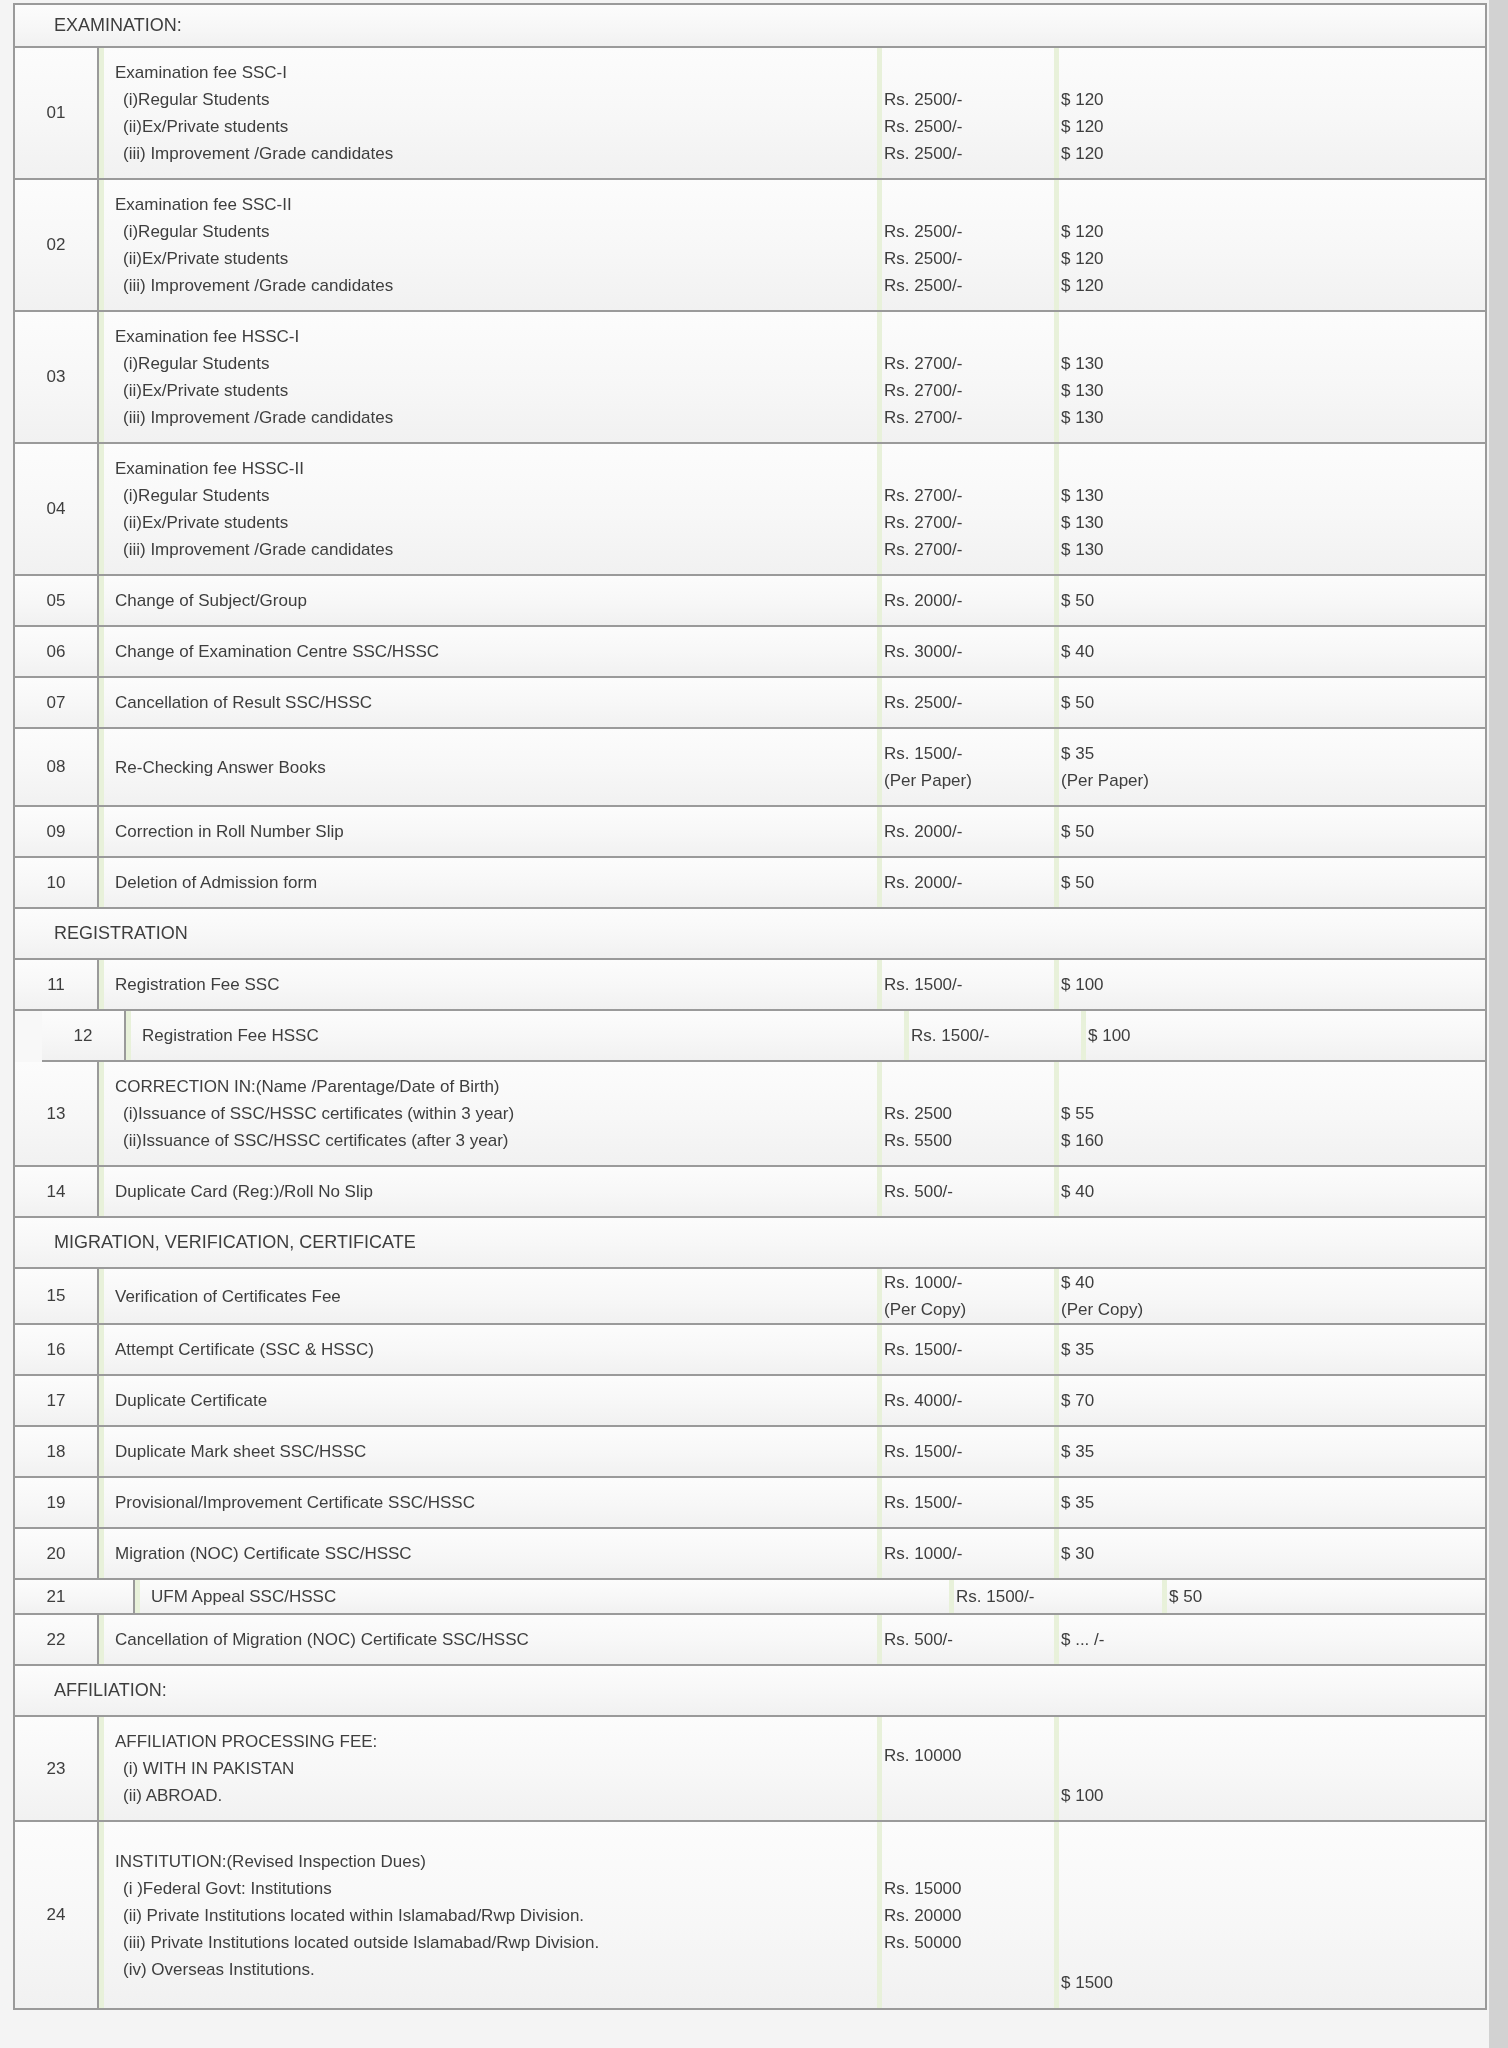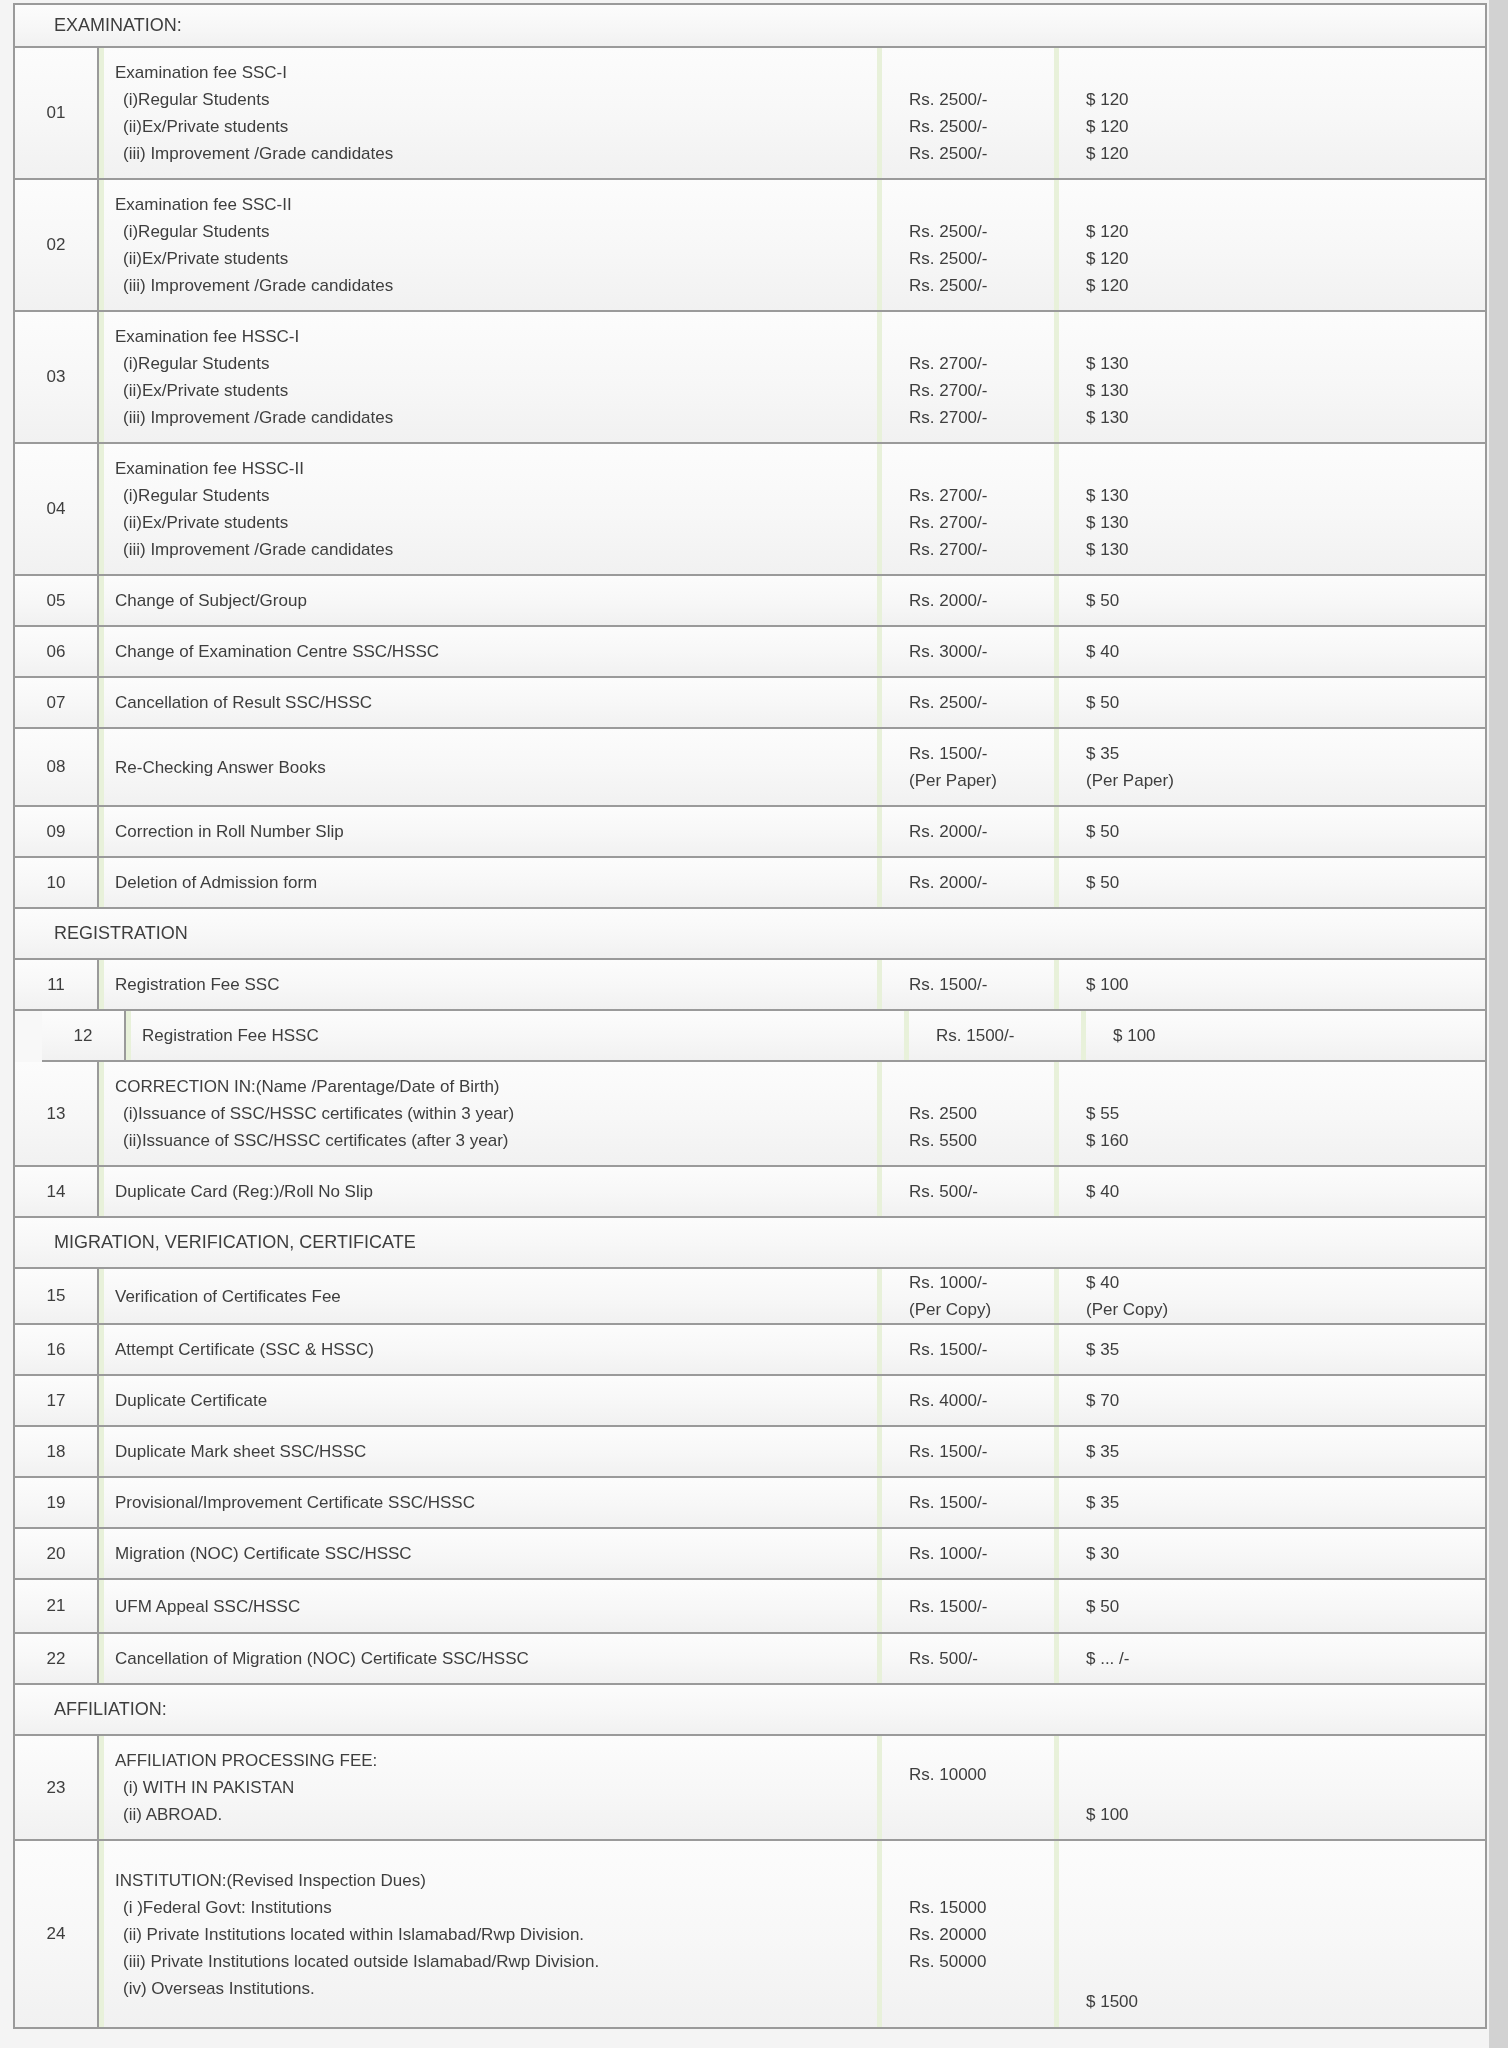--- a/index.html
+++ b/index.html
@@ -39,21 +39,21 @@
     font-size:17px;
   }
   .serial{align-items:center;justify-content:center;}
   .desc{
     border-left:2px solid #9a9a9a;
     box-shadow:inset 5px 0 0 #e8f1da;
     padding-left:16px;padding-right:10px;
   }
   .rs,.usd{
     box-shadow:inset 5px 0 0 #e8f1da;
-    padding-left:32px;padding-right:6px;
+    padding-left:7px;padding-right:6px;
   }
   .ln{height:27px;line-height:27px;white-space:nowrap;overflow:hidden;}
   .ln.ind{padding-left:8px;}
   .gutter{
     position:absolute;top:0;right:0;width:19px;height:2048px;
     background:#d2d2d2;
   }
 </style>
 </head>
 <body>
@@ -348,21 +348,21 @@
         <div class="c desc">
           <div class="ln">Migration (NOC) Certificate SSC/HSSC</div>
         </div>
         <div class="c rs">
           <div class="ln">Rs. 1000/-</div>
         </div>
         <div class="c usd">
           <div class="ln">$ 30</div>
         </div>
       </div>
-      <div class="row data-row" style="height: 54px;">
+      <div class="row data-row" style="height: 35px; gap: 36px;">
         <div class="c serial">21</div>
         <div class="c desc">
           <div class="ln">UFM Appeal SSC/HSSC</div>
         </div>
         <div class="c rs">
           <div class="ln">Rs. 1500/-</div>
         </div>
         <div class="c usd">
           <div class="ln">$ 50</div>
         </div>

